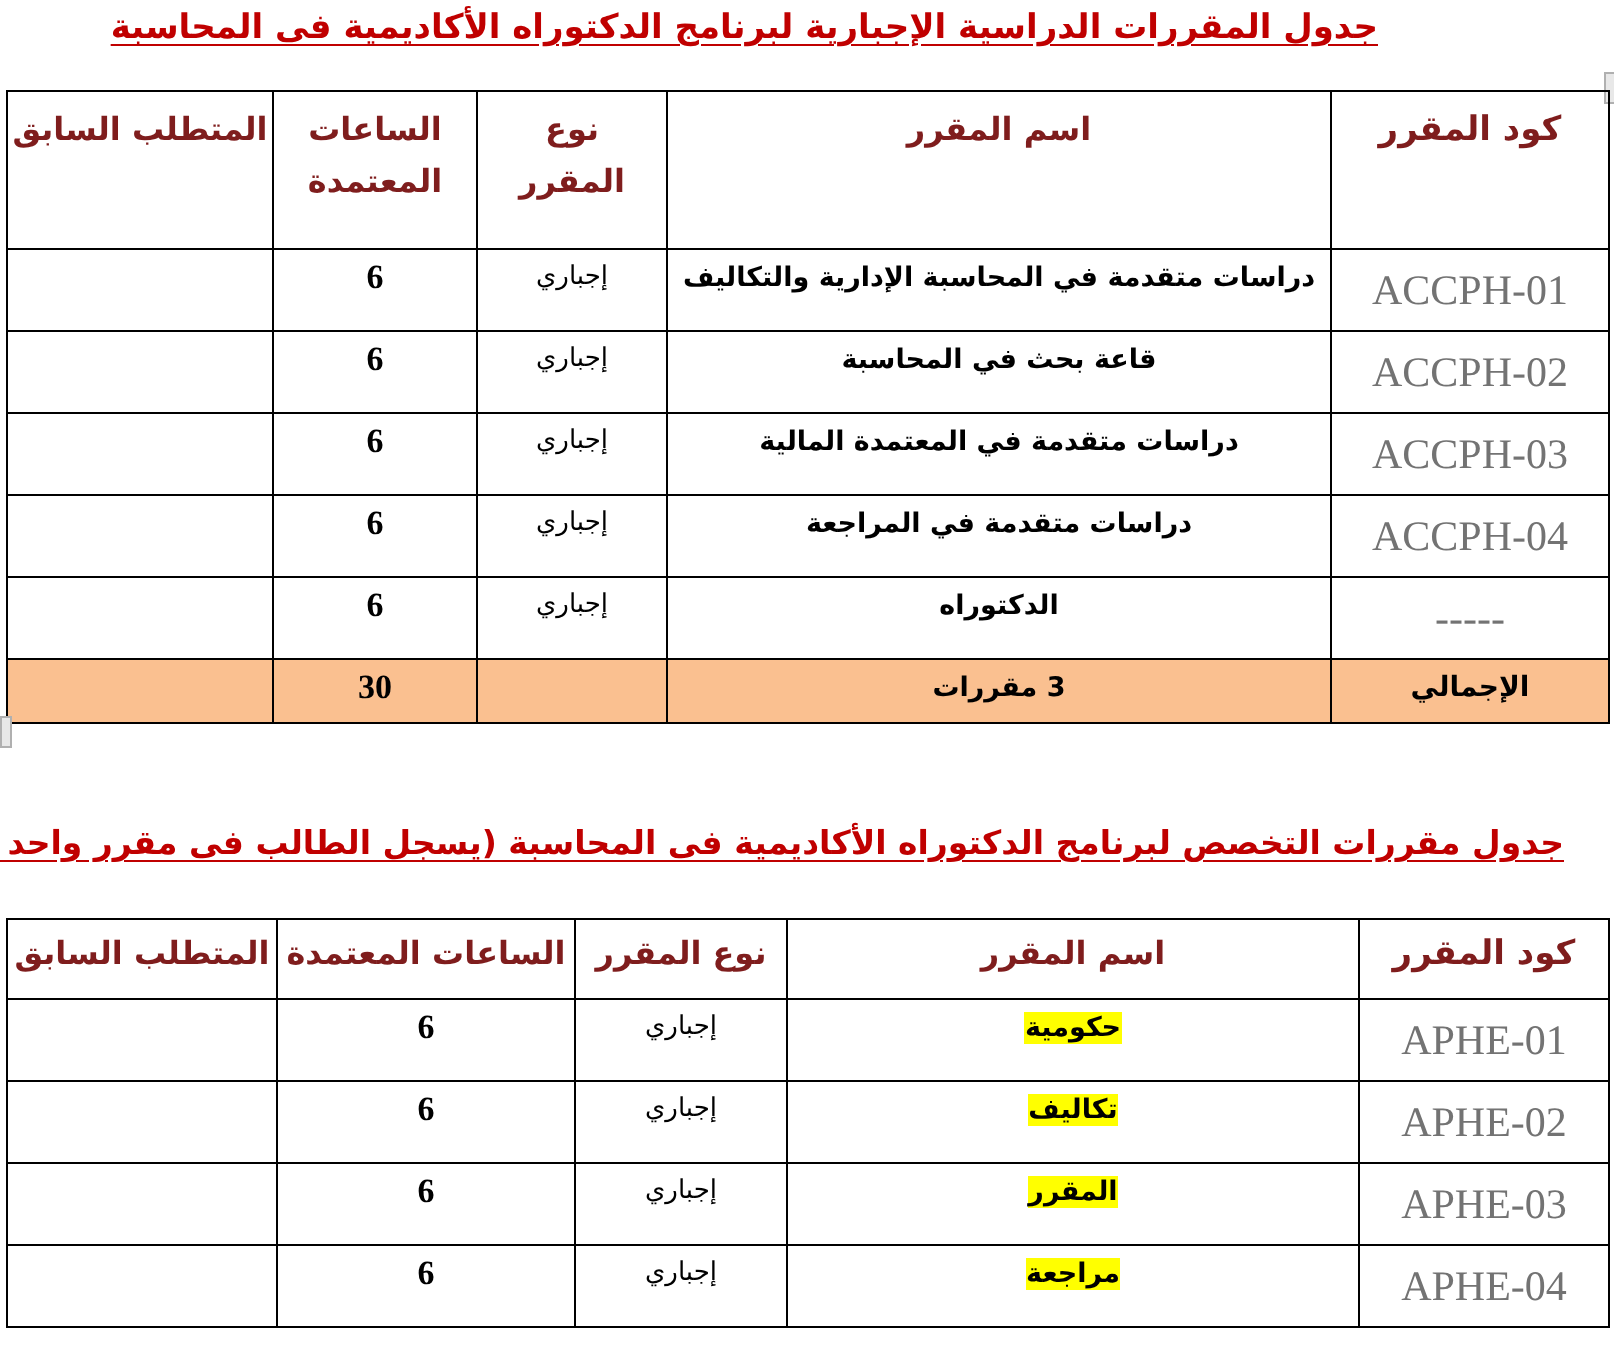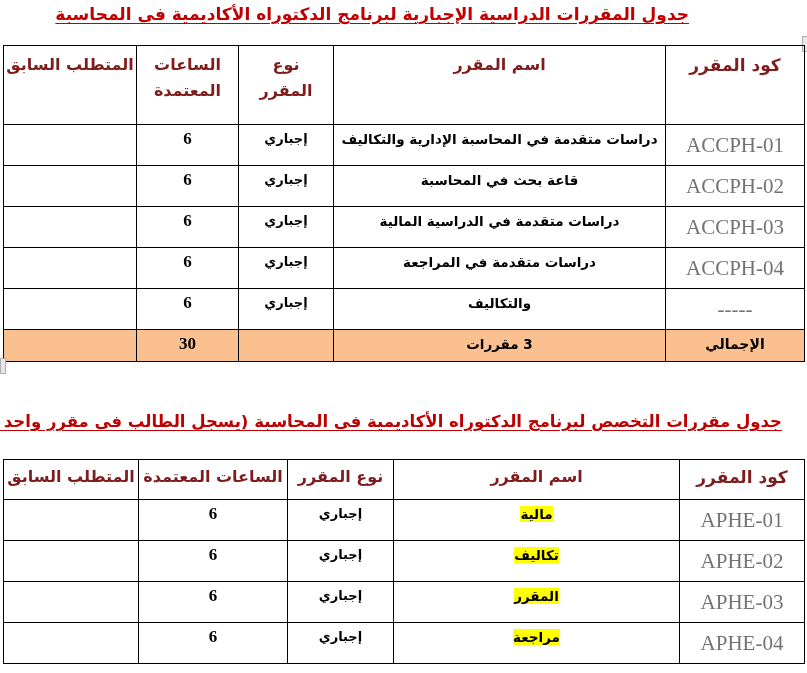--- a/index.html
+++ b/index.html
@@ -13,21 +13,21 @@
   .title1 { top: 4px; right: 118px; font-size: 17px; text-align: right; }
   .title2 { top: 412px; right: 25px; font-size: 16.5px; }
   .tbl { position: absolute; border-collapse: collapse; table-layout: fixed; direction: rtl; }
   .tbl td { border: 1.5px solid #000; padding: 0; text-align: center; vertical-align: top; overflow: hidden; }
   .tbl1 { left: 3px; top: 45px; width: 801px; }
   .tbl2 { left: 3px; top: 459px; width: 801px; }
   .hdr { color: #7f1d1d; font-weight: bold; font-size: 16px; font-family: "DejaVu Sans", sans-serif; line-height: 26px; padding-top: 6px !important; }
   .tbl2 .hdr { padding-top: 4px !important; }
   .code { font-family: "Liberation Serif", serif; font-size: 21px; color: #737373; line-height: 40px; }
   .name { font-weight: bold; font-size: 13.5px; color: #000; line-height: 28px; }
-  .type { font-weight: bold; font-size: 13px; color: #000; line-height: 28px; }
+  .type { font-weight: normal; font-size: 13px; color: #000; line-height: 28px; }
   .hours { font-family: "Liberation Serif", serif; font-weight: bold; font-size: 17px; line-height: 28px; }
   .total td { background: #fac090; }
   .hl { background: #ffff00; }
   .side-mark { position: absolute; width: 4px; background: #e8e8e8; border: 1px solid #b0b0b0; }
 </style>
 </head>
 <body>
 
 <div class="title title1">جدول المقررات الدراسية الإجبارية لبرنامج الدكتوراه الأكاديمية فى المحاسبة</div>
 
@@ -58,35 +58,35 @@
   </tr>
   <tr style="height:40px">
     <td class="code">ACCPH-02</td>
     <td class="name">قاعة بحث في المحاسبة</td>
     <td class="type">إجباري</td>
     <td class="hours">6</td>
     <td></td>
   </tr>
   <tr style="height:40px">
     <td class="code">ACCPH-03</td>
-    <td class="name">دراسات متقدمة في الدراسية المالية</td>
+    <td class="name">دراسات متقدمة في المعتمدة المالية</td>
     <td class="type">إجباري</td>
     <td class="hours">6</td>
     <td></td>
   </tr>
   <tr style="height:40px">
     <td class="code">ACCPH-04</td>
     <td class="name">دراسات متقدمة في المراجعة</td>
     <td class="type">إجباري</td>
     <td class="hours">6</td>
     <td></td>
   </tr>
   <tr style="height:40px">
     <td class="code">-----</td>
-    <td class="name">والتكاليف</td>
+    <td class="name">الدكتوراه</td>
     <td class="type">إجباري</td>
     <td class="hours">6</td>
     <td></td>
   </tr>
   <tr class="total" style="height:32px">
     <td class="name" style="font-size:14px">الإجمالي</td>
     <td class="name">3 مقررات</td>
     <td class="type"></td>
     <td class="hours">30</td>
     <td></td>
@@ -109,21 +109,21 @@
   <tbody>
       <tr style="height:40px">
     <td class="hdr" style="font-size:17px">كود المقرر</td>
     <td class="hdr">اسم المقرر</td>
     <td class="hdr">نوع المقرر</td>
     <td class="hdr">الساعات المعتمدة</td>
     <td class="hdr">المتطلب السابق</td>
   </tr>
   <tr style="height:40px">
     <td class="code">APHE-01</td>
-    <td class="name"><span class="hl">مالية</span></td>
+    <td class="name"><span class="hl">حكومية</span></td>
     <td class="type">إجباري</td>
     <td class="hours">6</td>
     <td></td>
   </tr>
   <tr style="height:40px">
     <td class="code">APHE-02</td>
     <td class="name"><span class="hl">تكاليف</span></td>
     <td class="type">إجباري</td>
     <td class="hours">6</td>
     <td></td>

